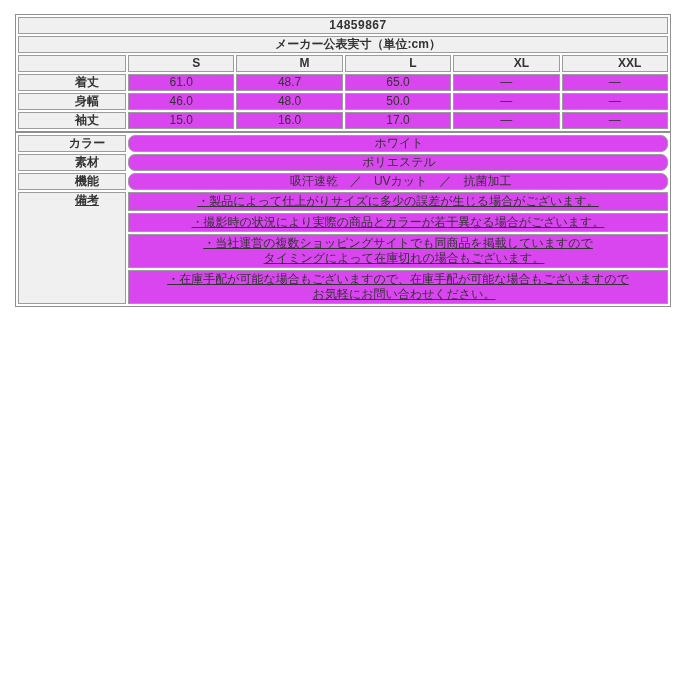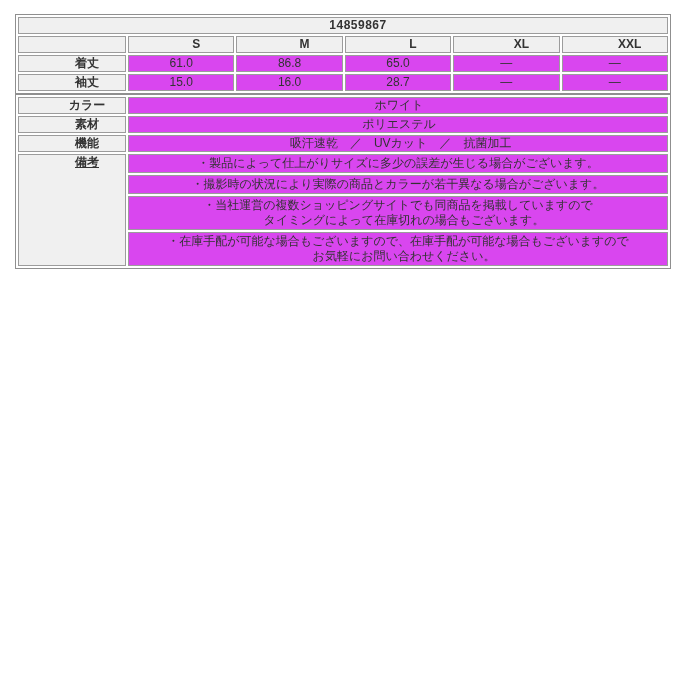--- a/index.html
+++ b/index.html
@@ -42,34 +42,36 @@
     padding-left: 34px;
   }
   .code-cell {
     font-size: 13px;
     letter-spacing: 0.5px;
   }
   .val-left {
     text-align: left;
     padding-left: 6px !important;
     white-space: pre-wrap !important;
+    border-radius: 7px;
   }
   #detail-table {
     margin-top: 0;
   }
   .notes-label-cell {
     vertical-align: top !important;
     padding-top: 1px !important;
     text-decoration: underline;
   }
   .note-cell {
     height: auto !important;
     white-space: normal !important;
     text-align: center;
     padding: 1px 16px !important;
+    text-decoration: underline;
   }
   .note {
     margin: 0;
     font-size: 12px;
     line-height: 15px;
     white-space: pre-wrap;
     padding-left: 12px;
     text-indent: -12px;
   }
 </style>
@@ -85,40 +87,51 @@
         <col>
         <col>
         <col>
         <col>
     </colgroup>
     <tbody>
         <tr>
       <td class="hd code-cell" colspan="6">14859867</td>
     </tr>
     <tr>
+      <td class="hd" colspan="6">メーカー公表実寸（単位:cm）</td>
+    </tr>
+    <tr>
       <td class="hd"></td>
       <td class="hd">S</td>
       <td class="hd">M</td>
       <td class="hd">L</td>
       <td class="hd">XL</td>
       <td class="hd">XXL</td>
     </tr>
     <tr>
       <td class="hd">着丈</td>
       <td>61.0</td>
-      <td>86.8</td>
+      <td>48.7</td>
       <td>65.0</td>
+      <td>―</td>
+      <td>―</td>
+    </tr>
+    <tr>
+      <td class="hd">身幅</td>
+      <td>46.0</td>
+      <td>48.0</td>
+      <td>50.0</td>
       <td>―</td>
       <td>―</td>
     </tr>
     <tr>
       <td class="hd">袖丈</td>
       <td>15.0</td>
       <td>16.0</td>
-      <td>28.7</td>
+      <td>17.0</td>
       <td>―</td>
       <td>―</td>
     </tr>
   </tbody>
     </table>
 
   <table class="spec" id="detail-table">
     <colgroup>
       <col style="width:108px">
       <col>

